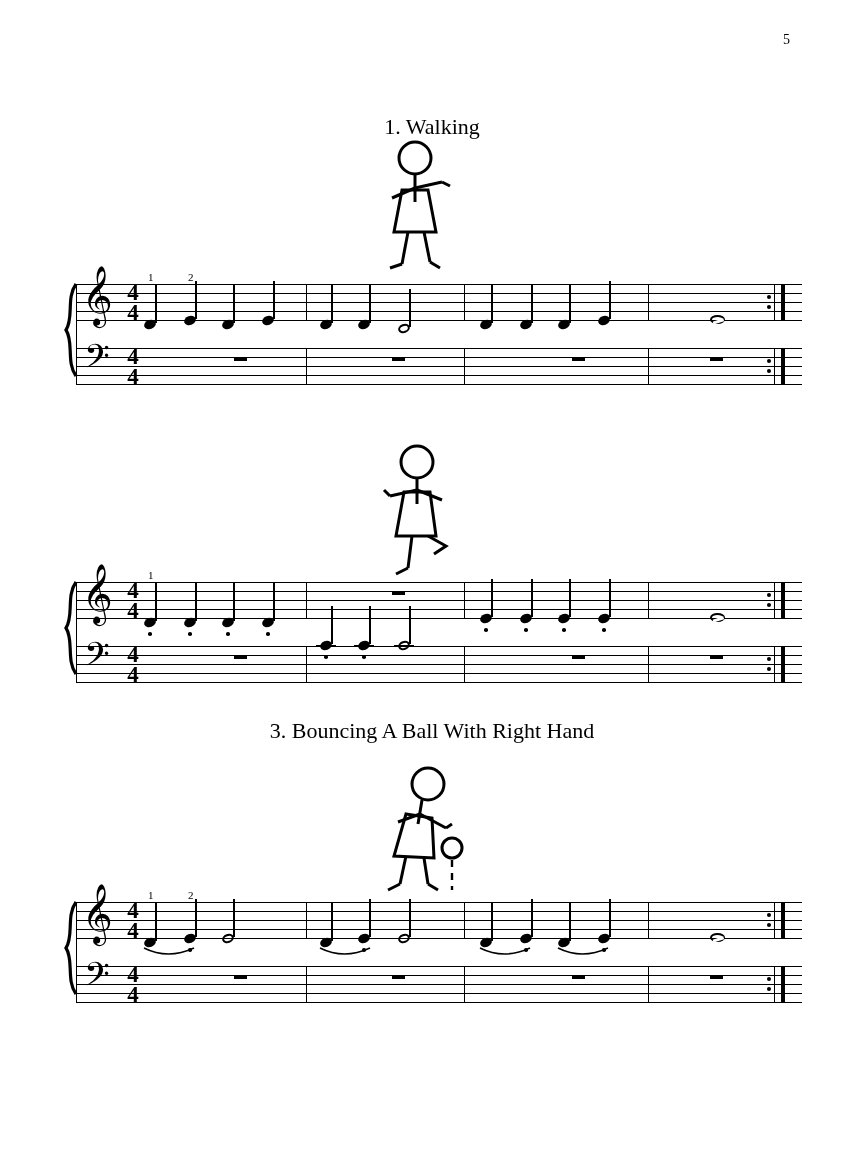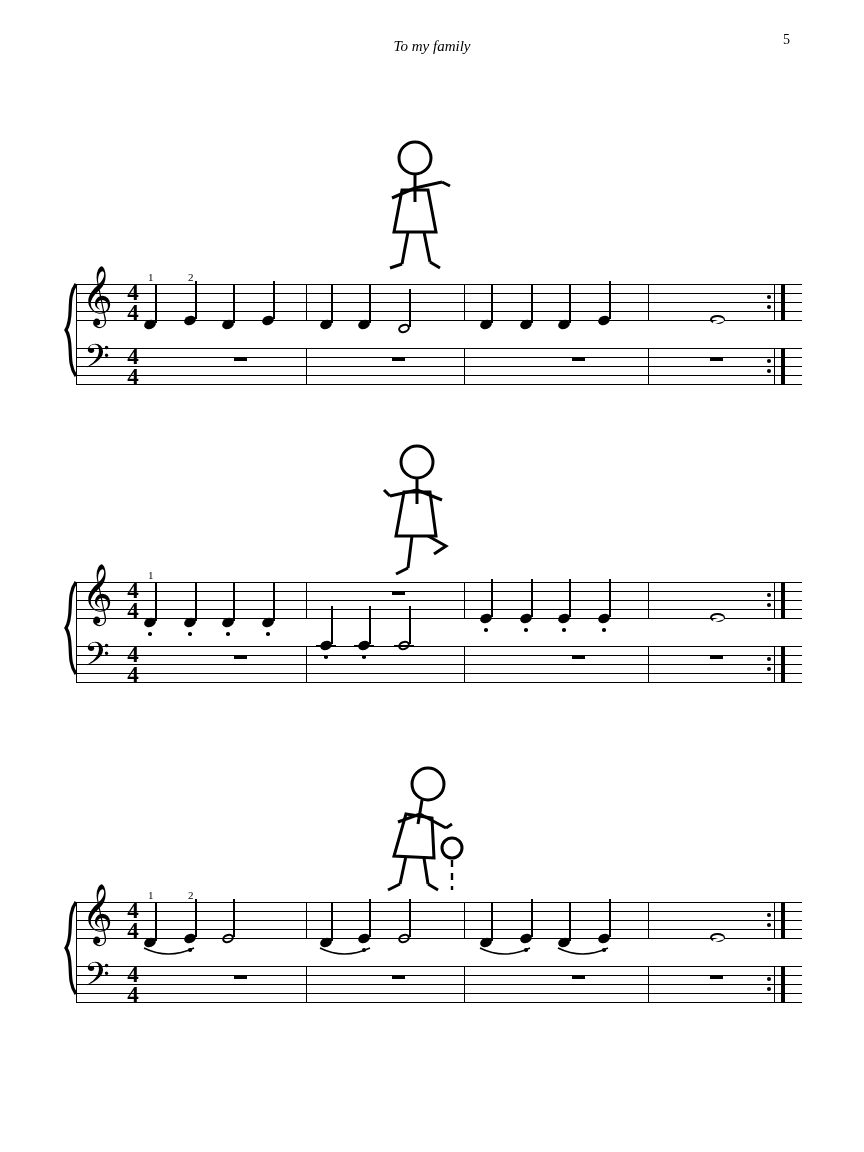--- a/index.html
+++ b/index.html
@@ -191,22 +191,22 @@
   .slur {
     position: absolute;
   }
 </style>
 </head>
 <body>
 
 <div class="page">
 
   <div class="page-number">5</div>
-  <div class="dedication">To my family</div>
-
+
+  <div class="piece-title t1">1. Walking</div>
 
   <div class="figure" style="left:372px; top:140px;">
     <svg width="110" height="130" viewBox="0 0 110 130">
       <circle cx="43" cy="18" r="16" fill="none" stroke="#000" stroke-width="3"></circle>
       <line x1="43" y1="34" x2="43" y2="62" stroke="#000" stroke-width="3"></line>
       <path d="M43 48 L70 42" stroke="#000" stroke-width="3" fill="none"></path>
       <path d="M70 42 L78 46" stroke="#000" stroke-width="3" fill="none"></path>
       <path d="M43 48 L20 58" stroke="#000" stroke-width="3" fill="none"></path>
       <path d="M30 50 L56 50 L64 92 L22 92 Z" fill="none" stroke="#000" stroke-width="3"></path>
       <line x1="36" y1="92" x2="30" y2="124" stroke="#000" stroke-width="3"></line>
@@ -419,20 +419,21 @@
       <div class="thinbar-end" style="left:712px; top:76px; height:36px;"></div>
       <div class="thickbar" style="left:719px; top:12px; height:36px;"></div>
       <div class="thickbar" style="left:719px; top:76px; height:36px;"></div>
       <div class="repeat-dot" style="left:705px; top:23px;"></div>
       <div class="repeat-dot" style="left:705px; top:33px;"></div>
       <div class="repeat-dot" style="left:705px; top:87px;"></div>
       <div class="repeat-dot" style="left:705px; top:97px;"></div>
     </div>
   </div>
 
+  <div class="piece-title t3">3. Bouncing A Ball With Right Hand</div>
 
   <div class="figure" style="left:372px; top:762px;">
     <svg width="120" height="135" viewBox="0 0 120 135">
       <circle cx="56" cy="22" r="16" fill="none" stroke="#000" stroke-width="3"></circle>
       <line x1="50" y1="38" x2="46" y2="62" stroke="#000" stroke-width="3"></line>
       <path d="M48 52 L74 66" stroke="#000" stroke-width="3" fill="none"></path>
       <path d="M74 66 L80 62" stroke="#000" stroke-width="3" fill="none"></path>
       <path d="M48 52 L26 60" stroke="#000" stroke-width="3" fill="none"></path>
       <path d="M34 52 L60 56 L62 96 L22 94 Z" fill="none" stroke="#000" stroke-width="3"></path>
       <line x1="34" y1="94" x2="28" y2="122" stroke="#000" stroke-width="3"></line>

